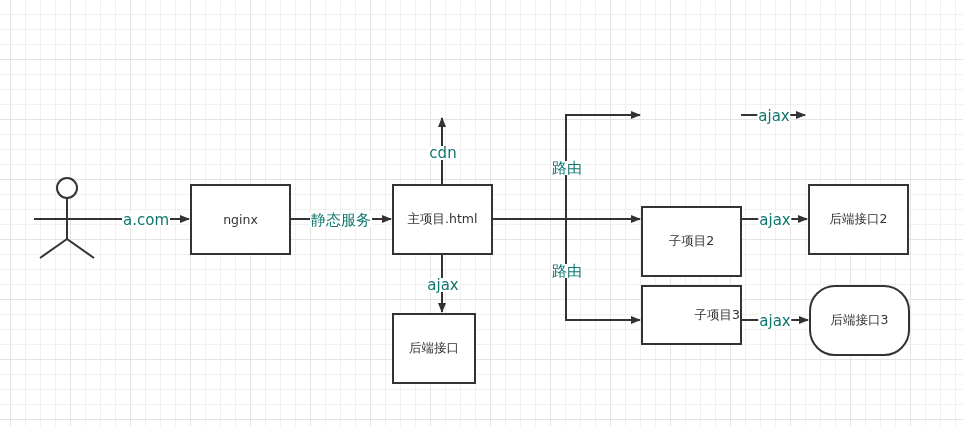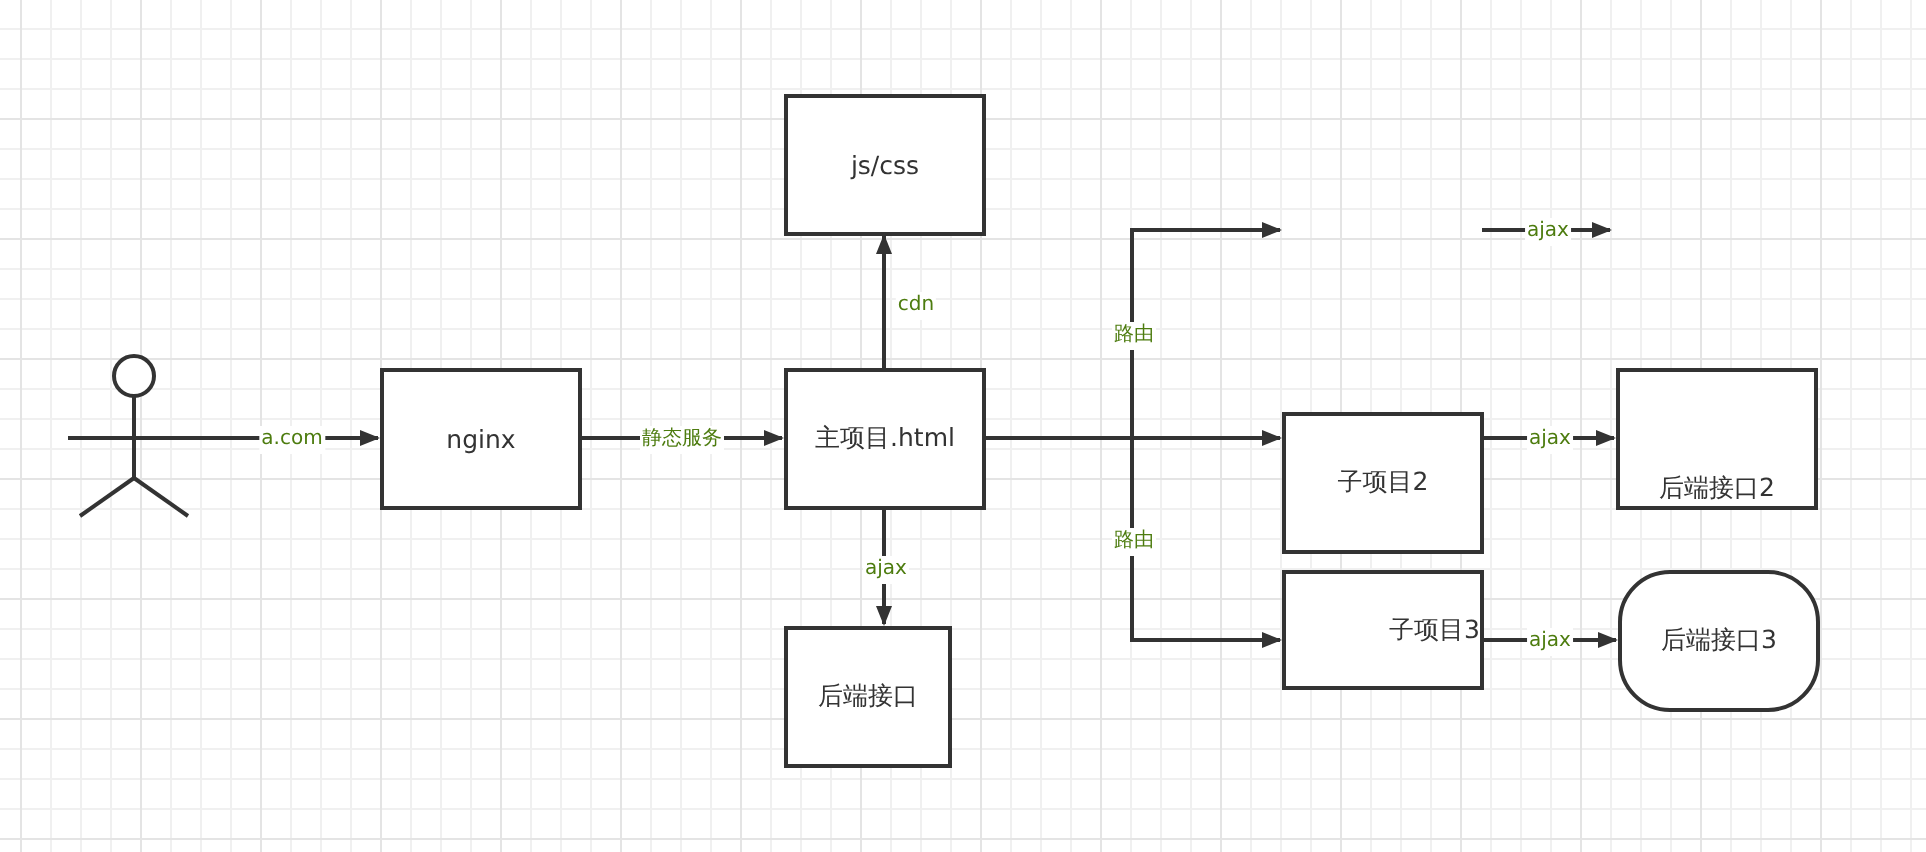--- a/index.html
+++ b/index.html
@@ -17,21 +17,21 @@
   }
   svg#edges { position:absolute; left:0; top:0; }
   .node {
     position:absolute; box-sizing:border-box;
     border:2px solid #333; background:#fff;
     display:flex; align-items:center; justify-content:center;
     font-family:"DejaVu Sans", sans-serif; font-size:12.5px; color:#333;
   }
   .elabel {
     position:absolute; background:#fff;
-    font-family:"DejaVu Sans", sans-serif; font-size:10px; color:#4d7c0f;
+    font-family:"DejaVu Sans", sans-serif; font-size:15px; color:#0f766e;
     line-height:14px; padding:0 1px; white-space:nowrap;
     transform:translate(-50%,-50%);
   }
 </style>
 </head>
 <body>
 
 <div id="canvas">
   <svg id="edges" width="963" height="426">
     <defs>
@@ -57,44 +57,41 @@
       <polyline points="566,219 566,320 640,320" marker-end="url(#arr)"></polyline>
       <line x1="741" y1="115" x2="805" y2="115" marker-end="url(#arr)"></line>
       <line x1="741" y1="219" x2="807" y2="219" marker-end="url(#arr)"></line>
       <line x1="741" y1="320" x2="808" y2="320" marker-end="url(#arr)"></line>
     </g>
   </svg>
 
   <div class="node" style="left:190px;top:184px;width:101px;height:71px;">
       <span>nginx</span>
     </div>
-  <div class="node" style="left:392px;top:47px;width:101px;height:71px;">
-      <span>js/css</span>
-    </div>
   <div class="node" style="left:392px;top:184px;width:101px;height:71px;">
       <span>主项目.html</span>
     </div>
   <div class="node" style="left:392px;top:313px;width:84px;height:71px;">
       <span>后端接口</span>
     </div>
   <div class="node" style="left:641px;top:184px;width:101px;height:71px;margin-top:22px;">
       <span>子项目2</span>
     </div>
   <div class="node" style="left:641px;top:285px;width:101px;height:60px;justify-content:flex-end;">
       <span>子项目3</span>
     </div>
-  <div class="node" style="left:808px;top:184px;width:101px;height:71px;align-items:flex-end;">
+  <div class="node" style="left:808px;top:184px;width:101px;height:71px;">
       <span>后端接口2</span>
     </div>
   <div class="node" style="left:809px;top:285px;width:101px;height:71px;border-radius:26px;">
       <span>后端接口3</span>
     </div>
 
   <span class="elabel" style="left:146px;top:220px;">a.com</span>
   <span class="elabel" style="left:341px;top:220px;">静态服务</span>
-  <span class="elabel" style="left:458px;top:153px;text-align:center;">cdn</span>
+  <span class="elabel" style="left:443px;top:153px;text-align:center;">cdn</span>
   <span class="elabel" style="left:443px;top:285px;">ajax</span>
   <span class="elabel" style="left:567px;top:168px;">路由</span>
   <span class="elabel" style="left:567px;top:271px;">路由</span>
   <span class="elabel" style="left:774px;top:116px;">ajax</span>
   <span class="elabel" style="left:775px;top:220px;">ajax</span>
   <span class="elabel" style="left:775px;top:321px;">ajax</span>
 </div>
 
 </body></html>

